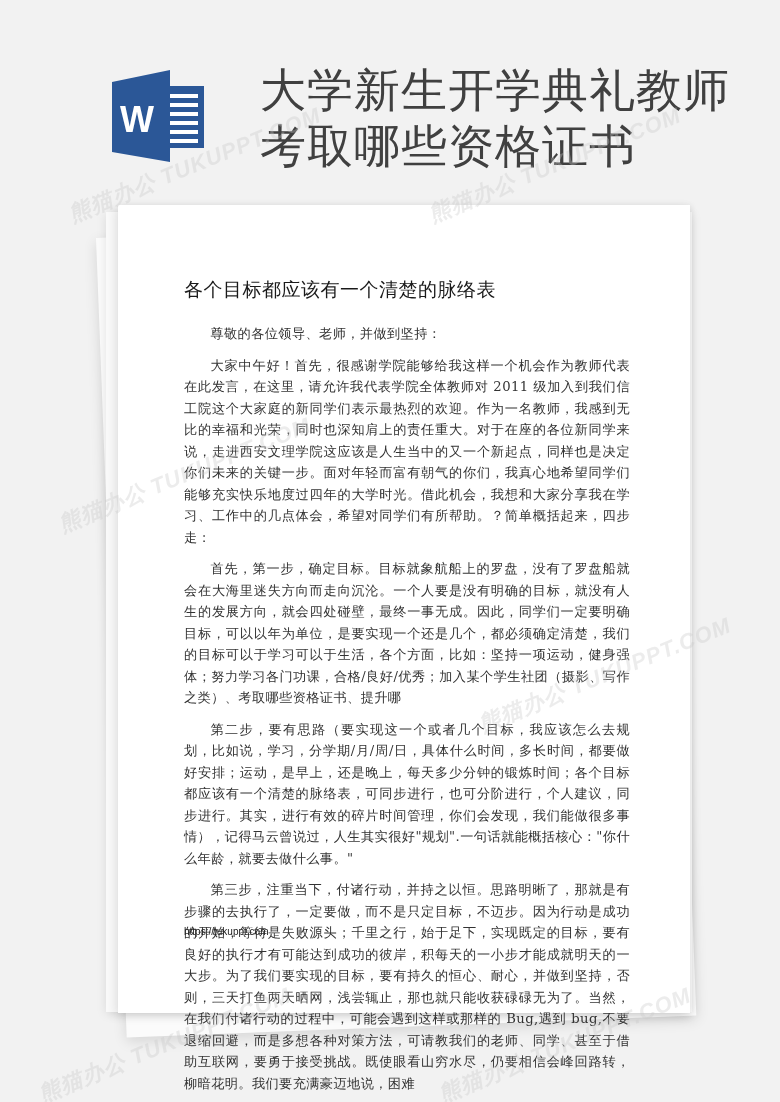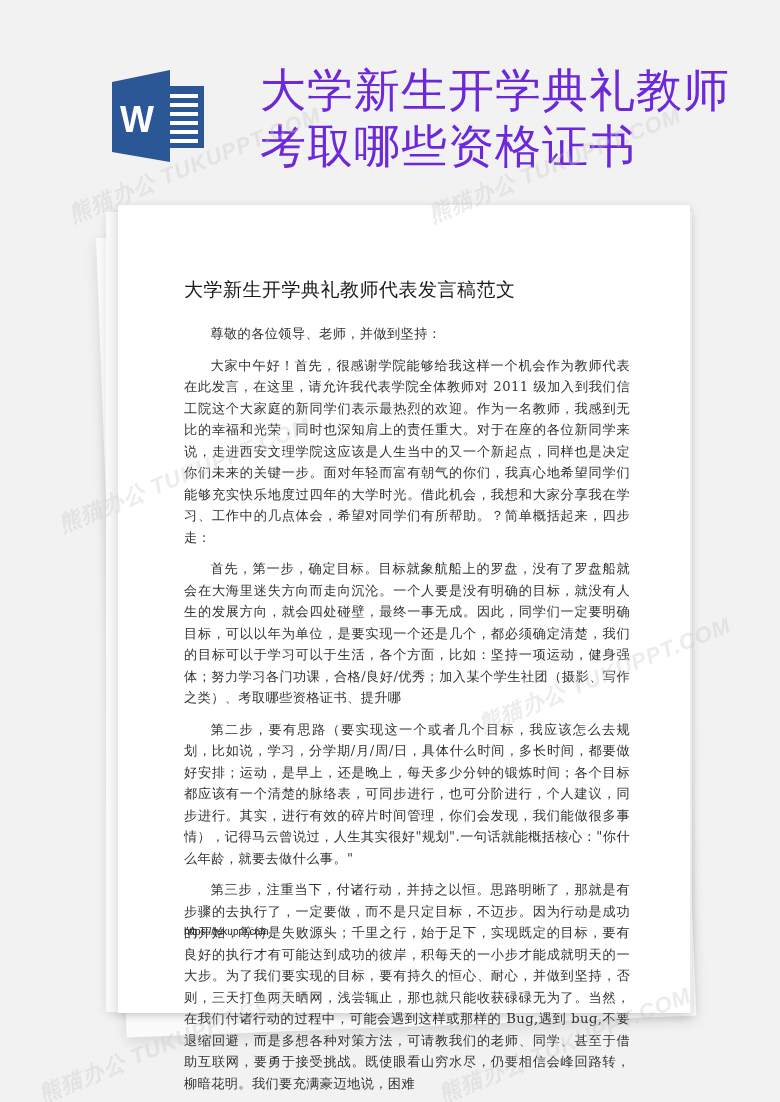--- a/index.html
+++ b/index.html
@@ -8,21 +8,21 @@
     background: #f2f2f2;
     position: relative;
     font-family: "DejaVu Serif", "Liberation Serif", serif;
   }
   
   .header { position: absolute; left: 0; top: 0; width: 780px; height: 200px; }
   .word-icon { position: absolute; left: 108px; top: 68px; width: 100px; height: 96px; }
   .banner-title {
     position: absolute; left: 260px; top: 62px;
     font-family: "DejaVu Sans", "Liberation Sans", sans-serif;
-    font-size: 46px; line-height: 56px; color: #6d28d9; letter-spacing: 1px;
+    font-size: 46px; line-height: 56px; color: #404040; letter-spacing: 1px;
     font-weight: normal; margin: 0;
   }
   .banner-title span { display: block; }
 
   
   .page-back {
     position: absolute; left: 96px; top: 238px; width: 570px; height: 800px;
     background: #fbfbfb;
     transform: rotate(-2.2deg); transform-origin: left top;
     box-shadow: 0 4px 14px rgba(0,0,0,0.12);
@@ -82,21 +82,21 @@
   <h1 class="banner-title">
     <span>大学新生开学典礼教师</span>
     <span>考取哪些资格证书</span>
   </h1>
 </div>
 
 <div class="page-back"></div>
 <div class="page-mid"></div>
 
 <div class="page">
-  <h2 class="doc-title">大学新生开学典礼教师代表发言稿范文</h2>
+  <h2 class="doc-title">各个目标都应该有一个清楚的脉络表</h2>
   <div class="doc-body">
     <p>尊敬的各位领导、老师，并做到坚持：</p>
     <p>大家中午好！首先，很感谢学院能够给我这样一个机会作为教师代表在此发言，在这里，请允许我代表学院全体教师对 2011 级加入到我们信工院这个大家庭的新同学们表示最热烈的欢迎。作为一名教师，我感到无比的幸福和光荣，同时也深知肩上的责任重大。对于在座的各位新同学来说，走进西安文理学院这应该是人生当中的又一个新起点，同样也是决定你们未来的关键一步。面对年轻而富有朝气的你们，我真心地希望同学们能够充实快乐地度过四年的大学时光。借此机会，我想和大家分享我在学习、工作中的几点体会，希望对同学们有所帮助。？简单概括起来，四步走：</p>
     <p>首先，第一步，确定目标。目标就象航船上的罗盘，没有了罗盘船就会在大海里迷失方向而走向沉沦。一个人要是没有明确的目标，就没有人生的发展方向，就会四处碰壁，最终一事无成。因此，同学们一定要明确目标，可以以年为单位，是要实现一个还是几个，都必须确定清楚，我们的目标可以于学习可以于生活，各个方面，比如：坚持一项运动，健身强体；努力学习各门功课，合格/良好/优秀；加入某个学生社团（摄影、写作之类）、考取哪些资格证书、提升哪</p>
     <p>第二步，要有思路（要实现这一个或者几个目标，我应该怎么去规划，比如说，学习，分学期/月/周/日，具体什么时间，多长时间，都要做好安排；运动，是早上，还是晚上，每天多少分钟的锻炼时间；各个目标都应该有一个清楚的脉络表，可同步进行，也可分阶进行，个人建议，同步进行。其实，进行有效的碎片时间管理，你们会发现，我们能做很多事情），记得马云曾说过，人生其实很好"规划".一句话就能概括核心："你什么年龄，就要去做什么事。"</p>
     <p>第三步，注重当下，付诸行动，并持之以恒。思路明晰了，那就是有步骤的去执行了，一定要做，而不是只定目标，不迈步。因为行动是成功的开始，等待是失败源头；千里之行，始于足下，实现既定的目标，要有良好的执行才有可能达到成功的彼岸，积每天的一小步才能成就明天的一大步。为了我们要实现的目标，要有持久的恒心、耐心，并做到坚持，否则，三天打鱼两天晒网，浅尝辄止，那也就只能收获碌碌无为了。当然，在我们付诸行动的过程中，可能会遇到这样或那样的 Bug,遇到 bug,不要退缩回避，而是多想各种对策方法，可请教我们的老师、同学、甚至于借助互联网，要勇于接受挑战。既使眼看山穷水尽，仍要相信会峰回路转，柳暗花明。我们要充满豪迈地说，困难</p>
   </div>
   <div class="doc-footer-url">https://tukuppt.com</div>
 </div>
 

